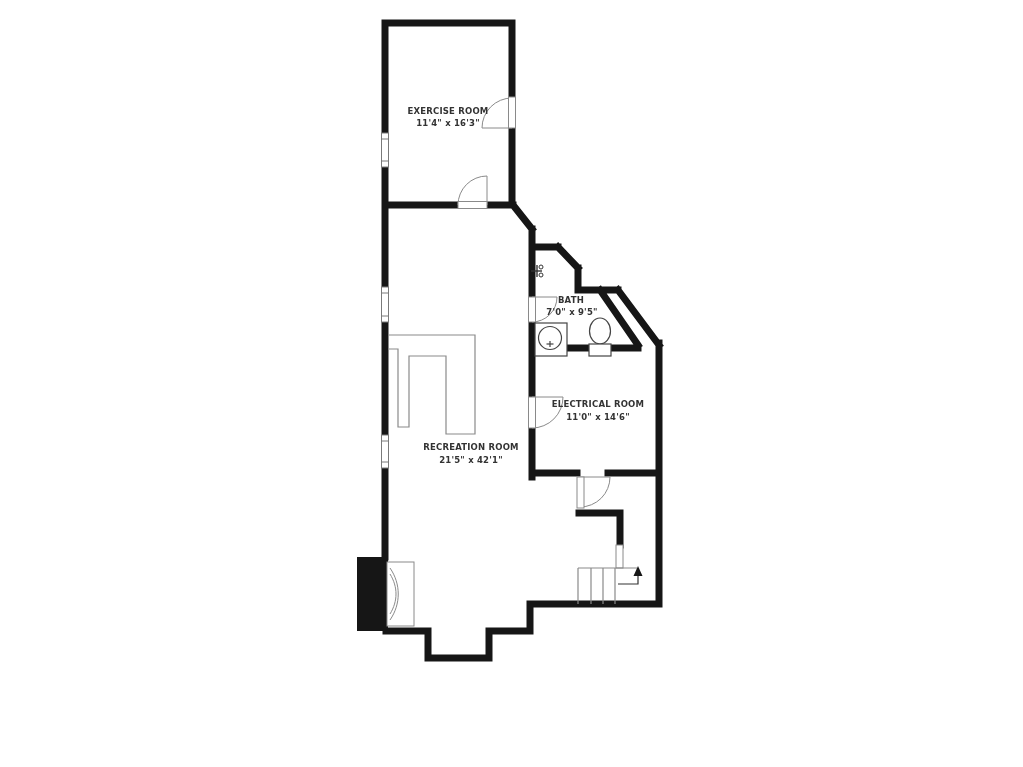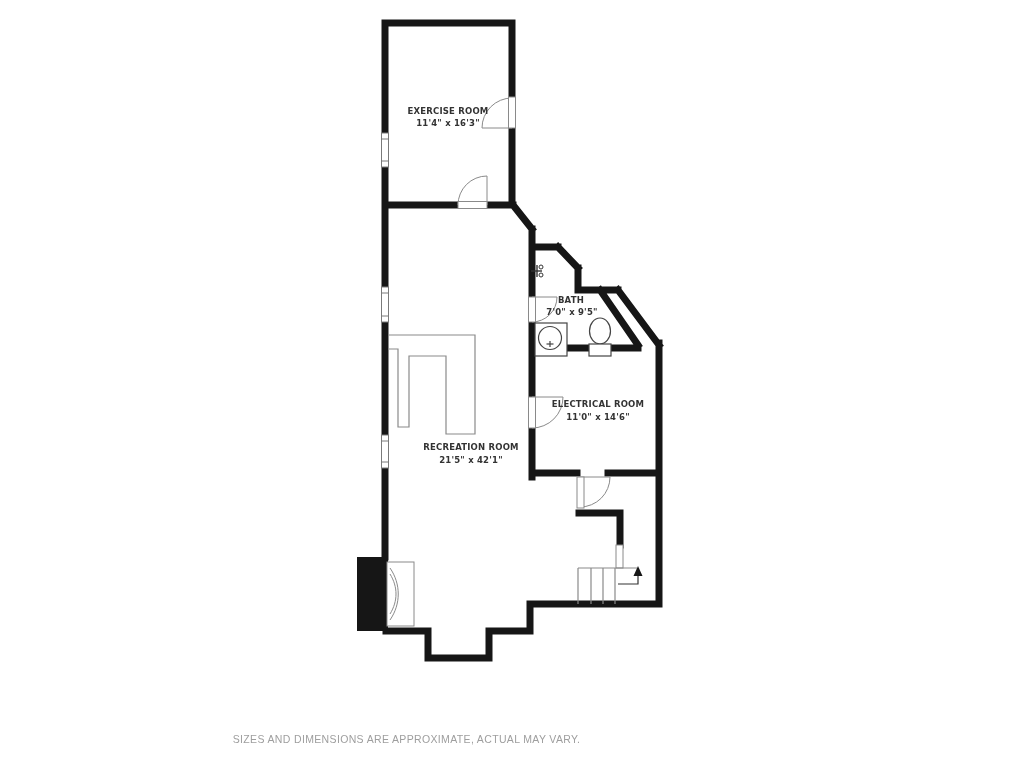--- a/index.html
+++ b/index.html
@@ -146,14 +146,13 @@
     <g>
       <text class="room-name" x="598" y="407">ELECTRICAL ROOM</text>
       <text class="room-dims" x="598" y="420">11'0" x 14'6"</text>
     </g>
     <g>
       <text class="room-name" x="471" y="450">RECREATION ROOM</text>
       <text class="room-dims" x="471" y="463">21'5" x 42'1"</text>
     </g>
   </svg>
 
-  <div class="footer-note">SIZES AND DIMENSIONS ARE APPROXIMATE, ACTUAL MAY VARY.</div>
 </div>
 
 </body></html>

